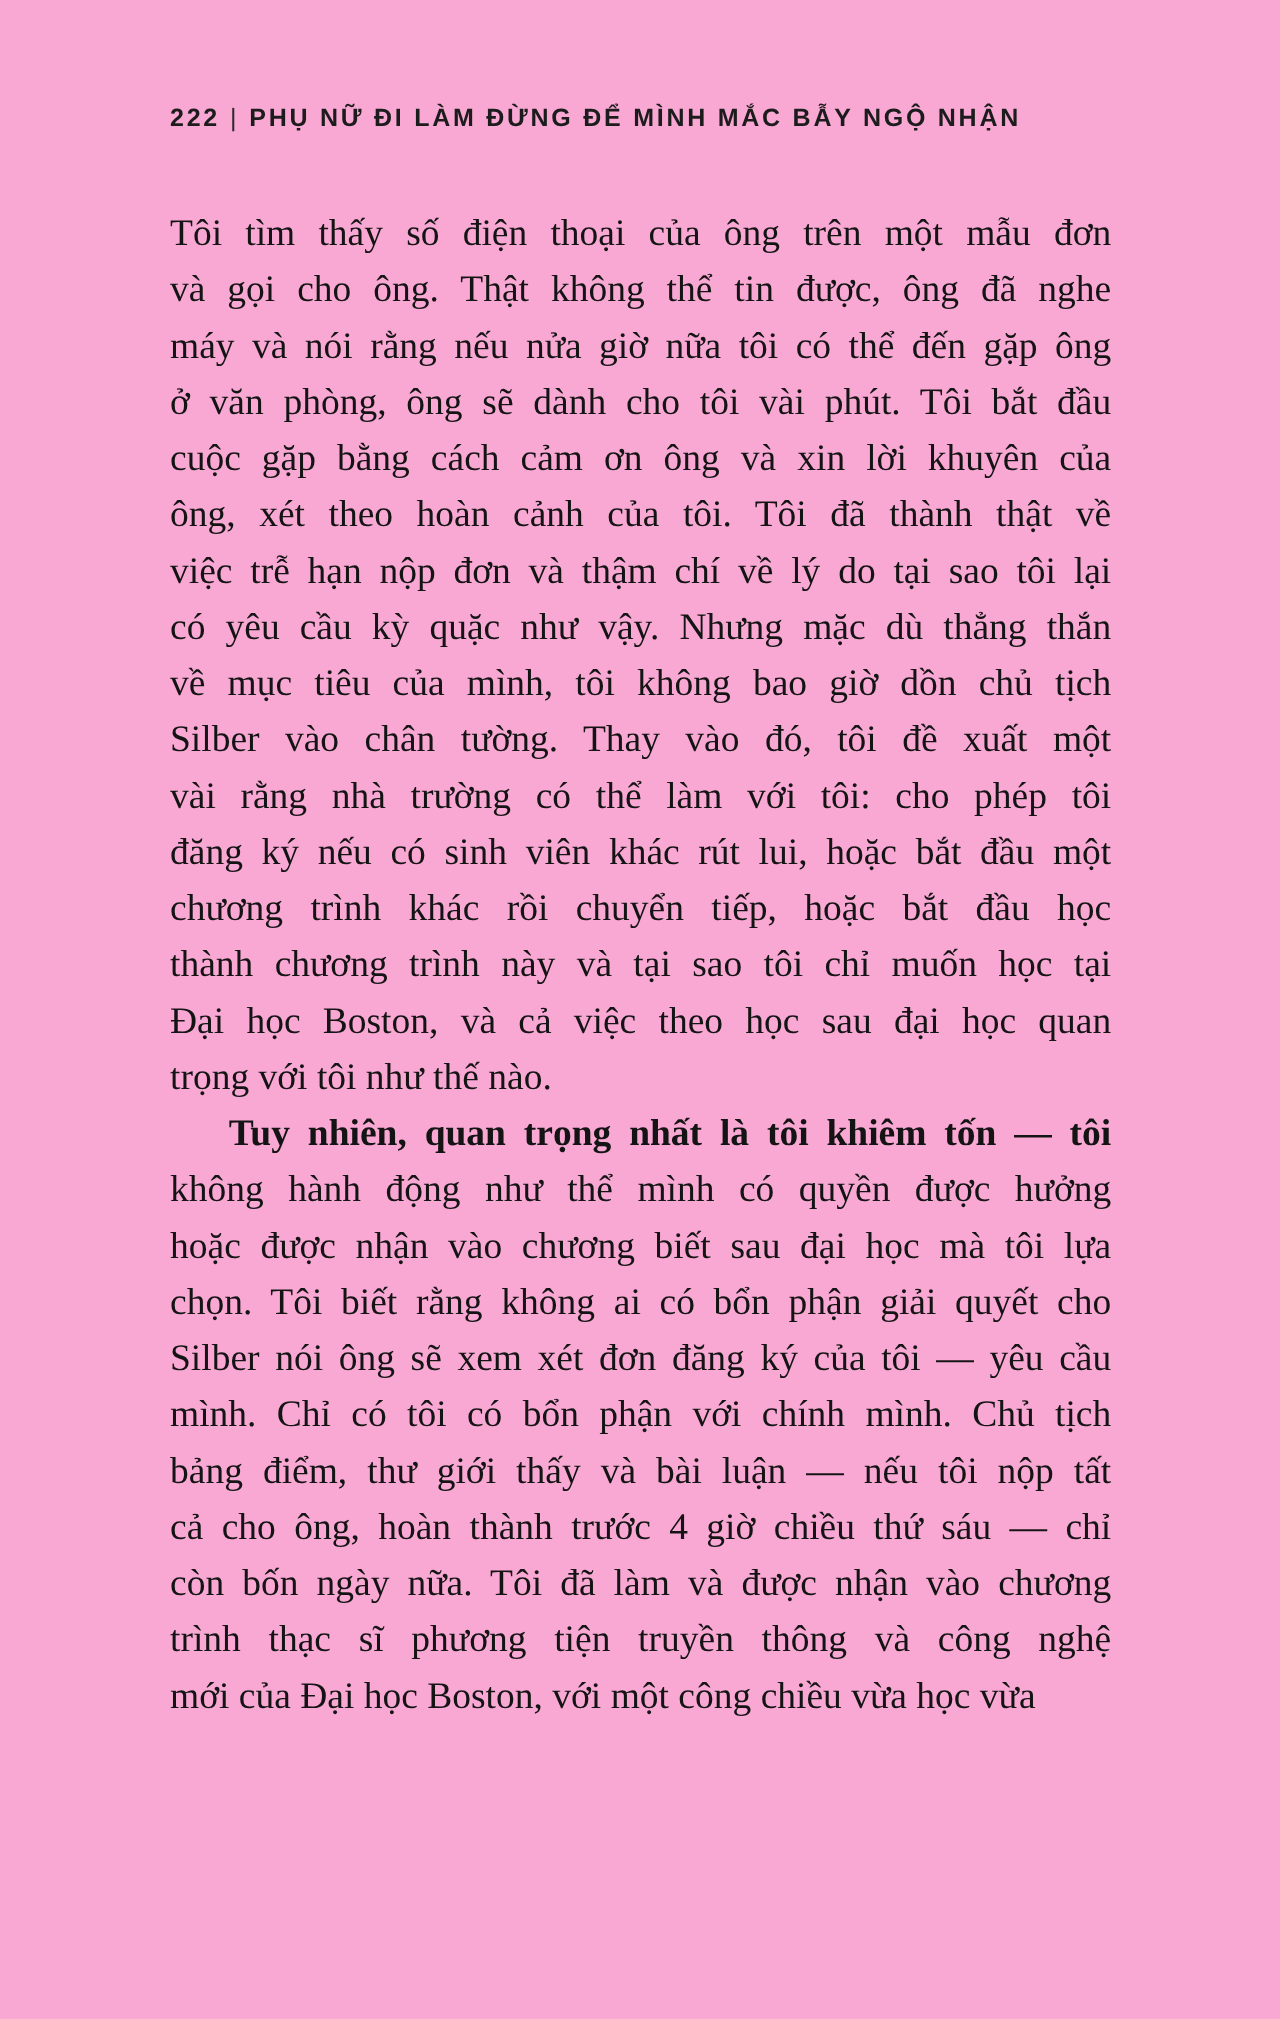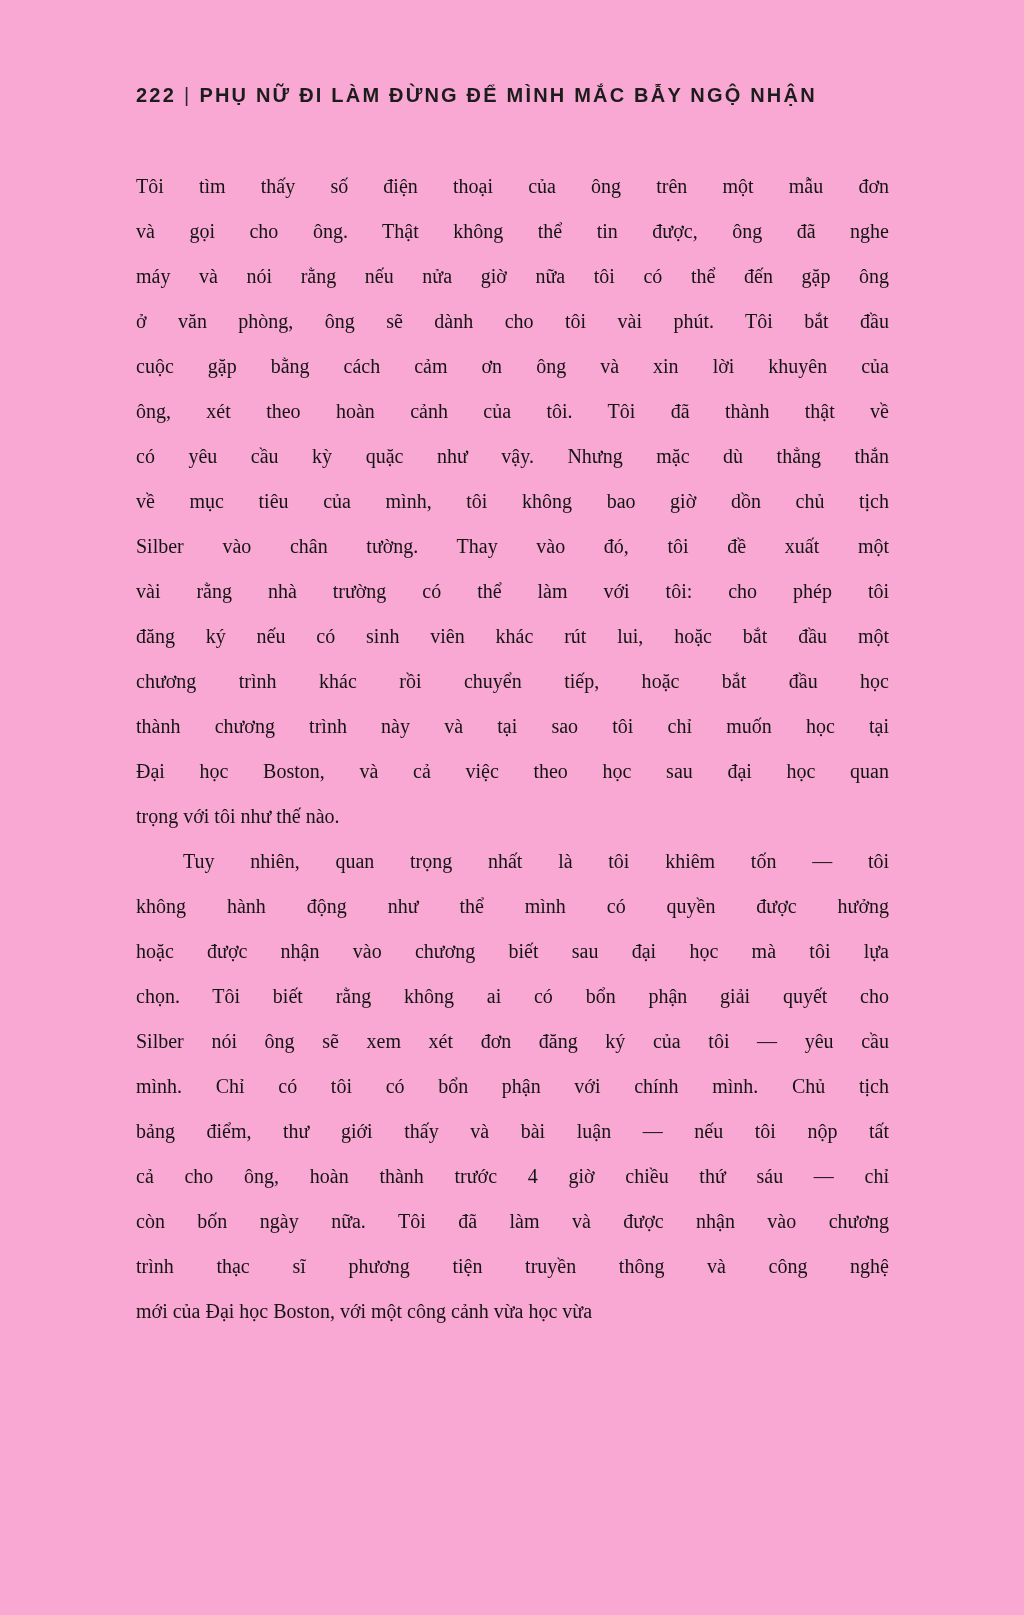--- a/index.html
+++ b/index.html
@@ -30,55 +30,57 @@
     font-weight: 300;
     padding: 0 8px;
     color: #2a2a2a;
   }
   .page-body {
     position: absolute;
     left: 136px;
     top: 164px;
     width: 753px;
     font-family: "Liberation Serif", "DejaVu Serif", serif;
-    font-size: 20px;
+    font-size: 30px;
     color: #141414;
   }
   .paragraph {
     margin: 0;
   }
   .line {
     line-height: 45px;
     height: 45px;
     text-align: justify;
     text-align-last: justify;
     overflow: hidden;
   }
   .line.last-line {
     text-align-last: left;
   }
   .line.indented {
     text-indent: 47px;
+    font-weight: bold;
   }
 </style>
 </head>
 <body>
 
 <div class="page">
   <div class="running-header">
     <span>222</span><span class="sep">|</span><span>PHỤ NỮ ĐI LÀM ĐỪNG ĐỂ MÌNH MẮC BẪY NGỘ NHẬN</span>
   </div>
   <div class="page-body" id="page-body">
       <div class="paragraph">
         <div class="line">Tôi tìm thấy số điện thoại của ông trên một mẫu đơn</div>
         <div class="line">và gọi cho ông. Thật không thể tin được, ông đã nghe</div>
         <div class="line">máy và nói rằng nếu nửa giờ nữa tôi có thể đến gặp ông</div>
         <div class="line">ở văn phòng, ông sẽ dành cho tôi vài phút. Tôi bắt đầu</div>
         <div class="line">cuộc gặp bằng cách cảm ơn ông và xin lời khuyên của</div>
         <div class="line">ông, xét theo hoàn cảnh của tôi. Tôi đã thành thật về</div>
+        <div class="line">việc trễ hạn nộp đơn và thậm chí về lý do tại sao tôi lại</div>
         <div class="line">có yêu cầu kỳ quặc như vậy. Nhưng mặc dù thẳng thắn</div>
         <div class="line">về mục tiêu của mình, tôi không bao giờ dồn chủ tịch</div>
         <div class="line">Silber vào chân tường. Thay vào đó, tôi đề xuất một</div>
         <div class="line">vài rằng nhà trường có thể làm với tôi: cho phép tôi</div>
         <div class="line">đăng ký nếu có sinh viên khác rút lui, hoặc bắt đầu một</div>
         <div class="line">chương trình khác rồi chuyển tiếp, hoặc bắt đầu học</div>
         <div class="line">thành chương trình này và tại sao tôi chỉ muốn học tại</div>
         <div class="line">Đại học Boston, và cả việc theo học sau đại học quan</div>
         <div class="line last-line">trọng với tôi như thế nào.</div>
       </div>
@@ -86,16 +88,16 @@
         <div class="line indented">Tuy nhiên, quan trọng nhất là tôi khiêm tốn — tôi</div>
         <div class="line">không hành động như thể mình có quyền được hưởng</div>
         <div class="line">hoặc được nhận vào chương biết sau đại học mà tôi lựa</div>
         <div class="line">chọn. Tôi biết rằng không ai có bổn phận giải quyết cho</div>
         <div class="line">Silber nói ông sẽ xem xét đơn đăng ký của tôi — yêu cầu</div>
         <div class="line">mình. Chỉ có tôi có bổn phận với chính mình. Chủ tịch</div>
         <div class="line">bảng điểm, thư giới thấy và bài luận — nếu tôi nộp tất</div>
         <div class="line">cả cho ông, hoàn thành trước 4 giờ chiều thứ sáu — chỉ</div>
         <div class="line">còn bốn ngày nữa. Tôi đã làm và được nhận vào chương</div>
         <div class="line">trình thạc sĩ phương tiện truyền thông và công nghệ</div>
-        <div class="line last-line">mới của Đại học Boston, với một công cảnh vừa học vừa</div>
+        <div class="line last-line">mới của Đại học Boston, với một công chiều vừa học vừa</div>
       </div>
     </div>
 </div>
 
 </body></html>

